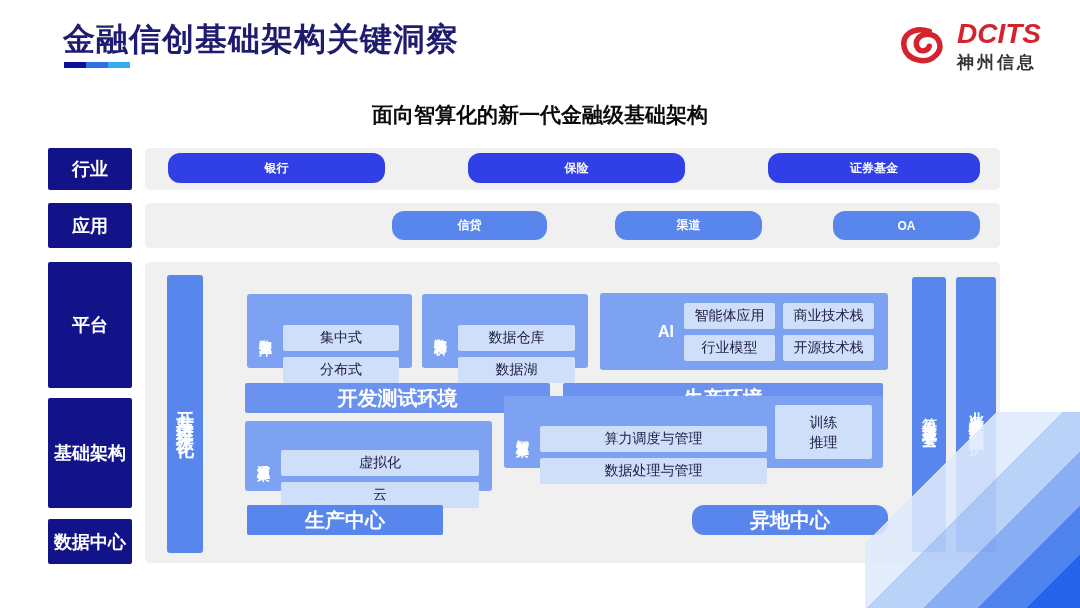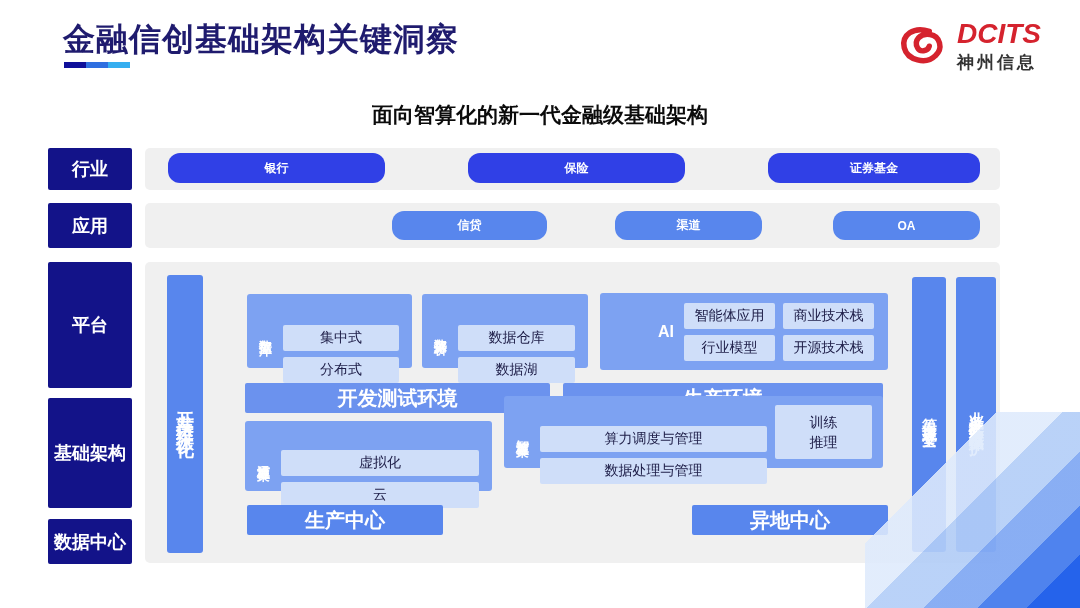--- a/index.html
+++ b/index.html
@@ -169,21 +169,21 @@
       <div class="box">算力调度与管理</div>
       <div class="box">数据处理与管理</div>
     </div>
     <div class="side-box">
       <span>训练</span>
       <span>推理</span>
     </div>
   </div>
 
   <div class="bar" style="left:247px;top:505px;width:196px;background:var(--mid-blue);">生产中心</div>
-  <div class="bar" style="left:692px;top:505px;width:196px;background:var(--mid-blue);">异地中心</div>
+  <div class="bar" style="left:692px;top:505px;width:196px;background:var(--mid-blue);border-radius:12px;">异地中心</div>
 
   <div class="vbar rbar" style="left:912px;top:277px;width:34px;height:275px;">
     <span>等保合规安全</span>
   </div>
   <div class="vbar rbar" style="left:956px;top:277px;width:40px;height:275px;">
     <span>业务连续性及数据保护</span>
   </div>
 
   <div class="corner"></div>
 </div>

